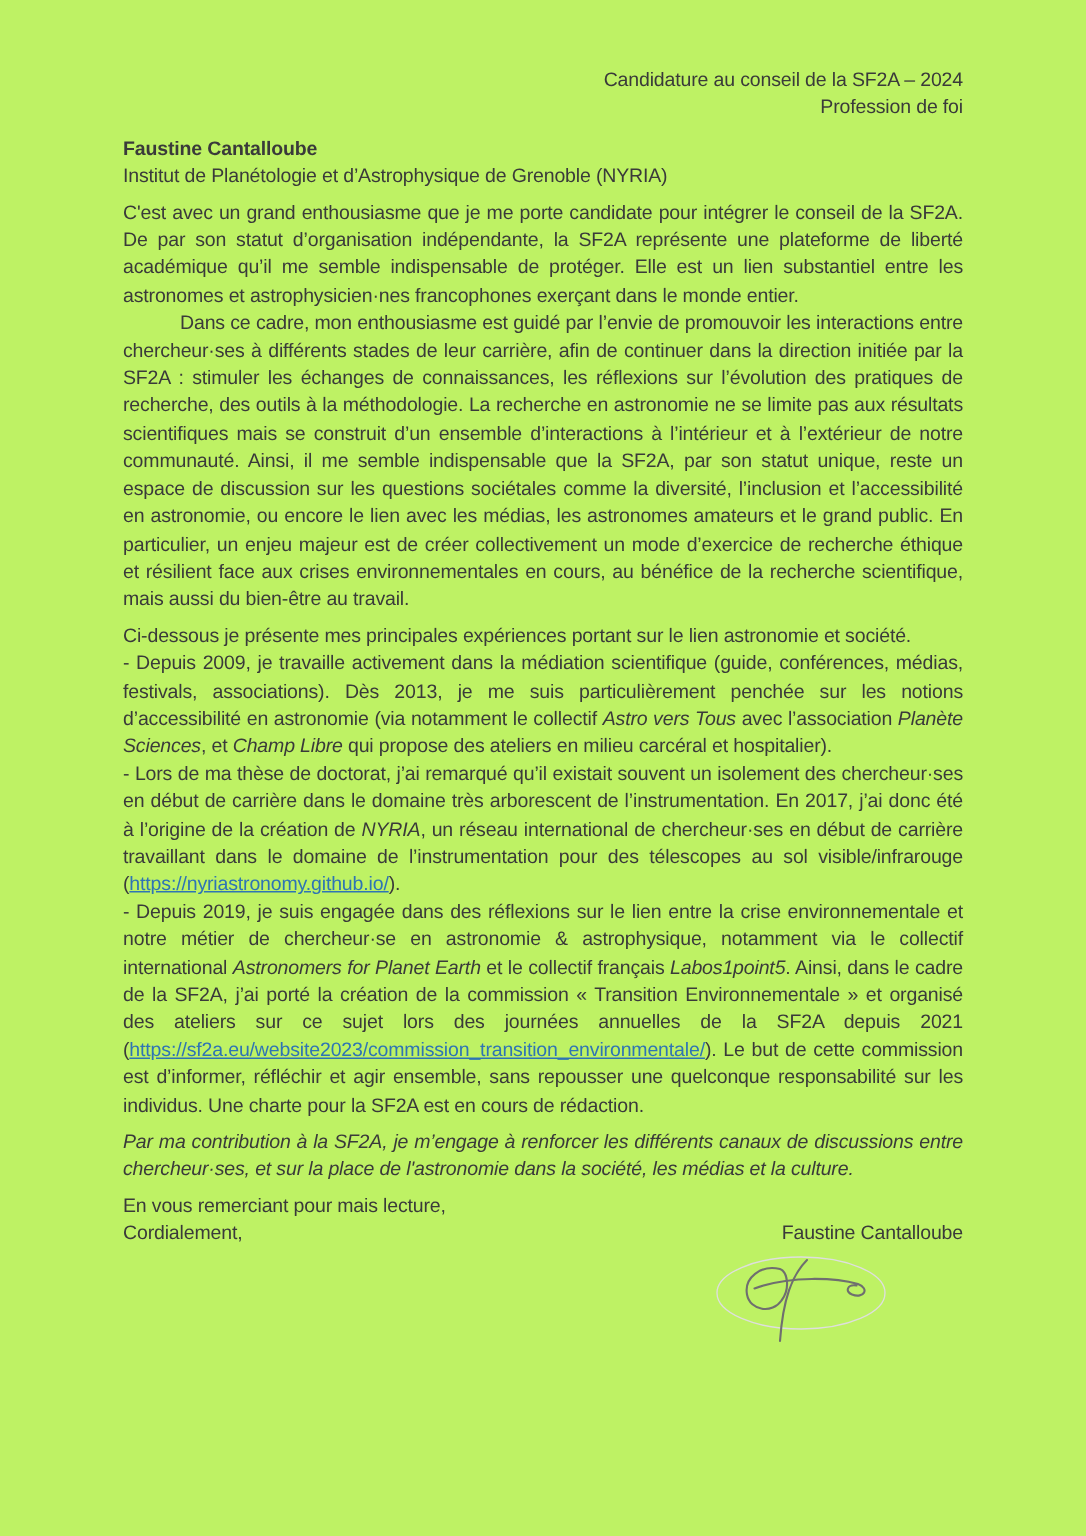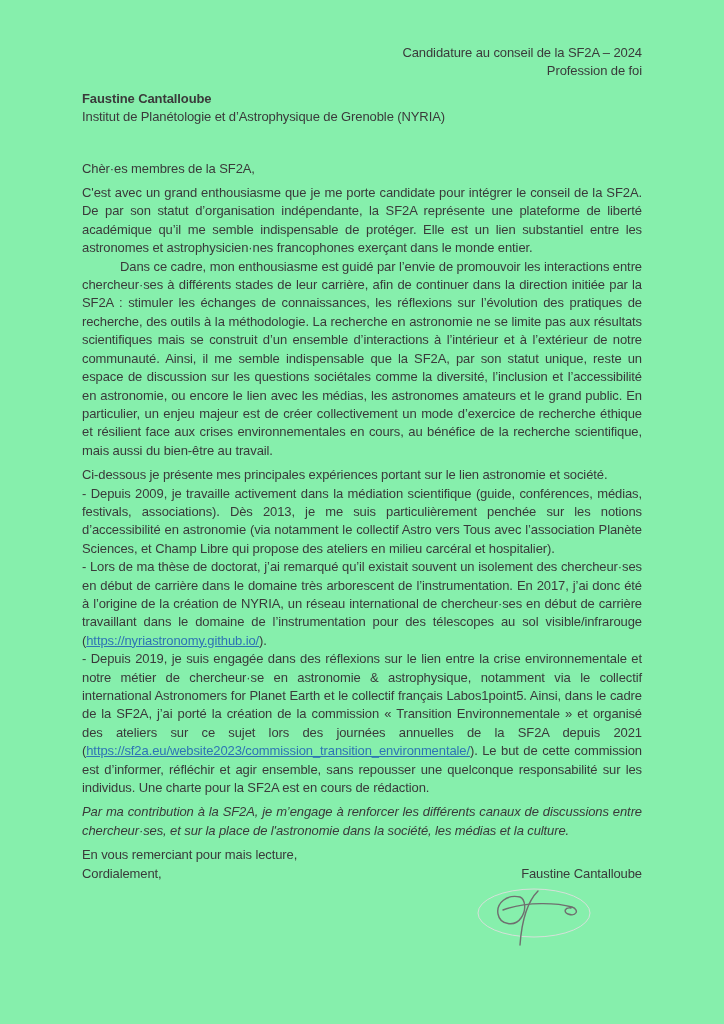--- a/index.html
+++ b/index.html
@@ -1,39 +1,39 @@
 <!DOCTYPE html>
 <html style="--link: #2e74b5;"><head>
 <meta charset="utf-8">
 <style>
   html, body { margin: 0; padding: 0; background: #ffffff; }
   .page {
     position: relative;
     width: 724px;
     height: 1024px;
     margin: 0 auto;
-    background: #86efac;
+    background: #bef264;
     box-sizing: border-box;
     padding: 44px 82px 0 82px;
     font-family: "Liberation Sans", sans-serif;
     font-size: 13px;
     line-height: 18.4px;
     letter-spacing: -0.1px;
     color: #3a3a3a;
     overflow: hidden;
   }
   .doc-header { text-align: right; }
   .author-block { margin-top: 9px; }
   .bold { font-weight: bold; }
   .salutation { margin-top: 33px; }
   .letter-body p { margin: 0; text-align: justify; }
   .letter-body p.space { margin-top: 6px; }
   .letter-body p.indent { text-indent: 38px; }
   .letter-body p.italic { font-style: italic; }
-  .italic { }
+  .italic { font-style: italic; }
   a.hyperlink {
     color: var(--link, #2e74b5);
     text-decoration: underline;
     cursor: pointer;
   }
   .closing-row { display: flex; justify-content: space-between; }
   .sig-wrap {
     display: flex;
     justify-content: flex-end;
     padding-right: 42px;
@@ -49,21 +49,20 @@
   <div class="doc-header">
     <div>Candidature au conseil de la SF2A – 2024</div>
     <div>Profession de foi</div>
   </div>
 
   <div class="author-block">
     <div class="bold">Faustine Cantalloube</div>
     <div>Institut de Planétologie et d’Astrophysique de Grenoble (NYRIA)</div>
   </div>
 
-  <div class="salutation">Chèr·es membres de la SF2A,</div>
 
   <div class="letter-body">
       <p class="space "><span>C'est avec un grand enthousiasme que je me porte candidate pour intégrer le conseil de la SF2A. De par son statut d’organisation indépendante, la SF2A représente une plateforme de liberté académique qu’il me semble indispensable de protéger. Elle est un lien substantiel entre les astronomes et astrophysicien·nes francophones exerçant dans le monde entier.</span></p>
       <p class="indent "><span>Dans ce cadre, mon enthousiasme est guidé par l’envie de promouvoir les interactions entre chercheur·ses à différents stades de leur carrière, afin de continuer dans la direction initiée par la SF2A : stimuler les échanges de connaissances, les réflexions sur l’évolution des pratiques de recherche, des outils à la méthodologie. La recherche en astronomie ne se limite pas aux résultats scientifiques mais se construit d’un ensemble d’interactions à l’intérieur et à l’extérieur de notre communauté. Ainsi, il me semble indispensable que la SF2A, par son statut unique, reste un espace de discussion sur les questions sociétales comme la diversité, l’inclusion et l’accessibilité en astronomie, ou encore le lien avec les médias, les astronomes amateurs et le grand public. En particulier, un enjeu majeur est de créer collectivement un mode d’exercice de recherche éthique et résilient face aux crises environnementales en cours, au bénéfice de la recherche scientifique, mais aussi du bien-être au travail.</span></p>
       <p class="space "><span>Ci-dessous je présente mes principales expériences portant sur le lien astronomie et société.</span></p>
       <p class=""><span>- Depuis 2009, je travaille activement dans la médiation scientifique (guide, conférences, médias, festivals, associations). Dès 2013, je me suis particulièrement penchée sur les notions d’accessibilité en astronomie (via notamment le collectif </span><span class="italic">Astro vers Tous</span><span> avec l’association </span><span class="italic">Planète Sciences</span><span>, et </span><span class="italic">Champ Libre</span><span> qui propose des ateliers en milieu carcéral et hospitalier).</span></p>
       <p class=""><span>- Lors de ma thèse de doctorat, j’ai remarqué qu’il existait souvent un isolement des chercheur·ses en début de carrière dans le domaine très arborescent de l’instrumentation. En 2017, j’ai donc été à l’origine de la création de </span><span class="italic">NYRIA</span><span>, un réseau international de chercheur·ses en début de carrière travaillant dans le domaine de l’instrumentation pour des télescopes au sol visible/infrarouge (</span><a class="hyperlink" href="#">https://nyriastronomy.github.io/</a><span>).</span></p>
       <p class=""><span>- Depuis 2019, je suis engagée dans des réflexions sur le lien entre la crise environnementale et notre métier de chercheur·se en astronomie &amp; astrophysique, notamment via le collectif international </span><span class="italic">Astronomers for Planet Earth</span><span> et le collectif français </span><span class="italic">Labos1point5</span><span>. Ainsi, dans le cadre de la SF2A, j’ai porté la création de la commission « Transition Environnementale » et organisé des ateliers sur ce sujet lors des journées annuelles de la SF2A depuis 2021 (</span><a class="hyperlink" href="#">https://sf2a.eu/website2023/commission_transition_environmentale/</a><span>). Le but de cette commission est d’informer, réfléchir et agir ensemble, sans repousser une quelconque responsabilité sur les individus. Une charte pour la SF2A est en cours de rédaction.</span></p>
       <p class="space italic"><span>Par ma contribution à la SF2A, je m’engage à renforcer les différents canaux de discussions entre chercheur·ses, et sur la place de l'astronomie dans la société, les médias et la culture.</span></p>
       <p class="space "><span>En vous remerciant pour mais lecture,</span></p>

